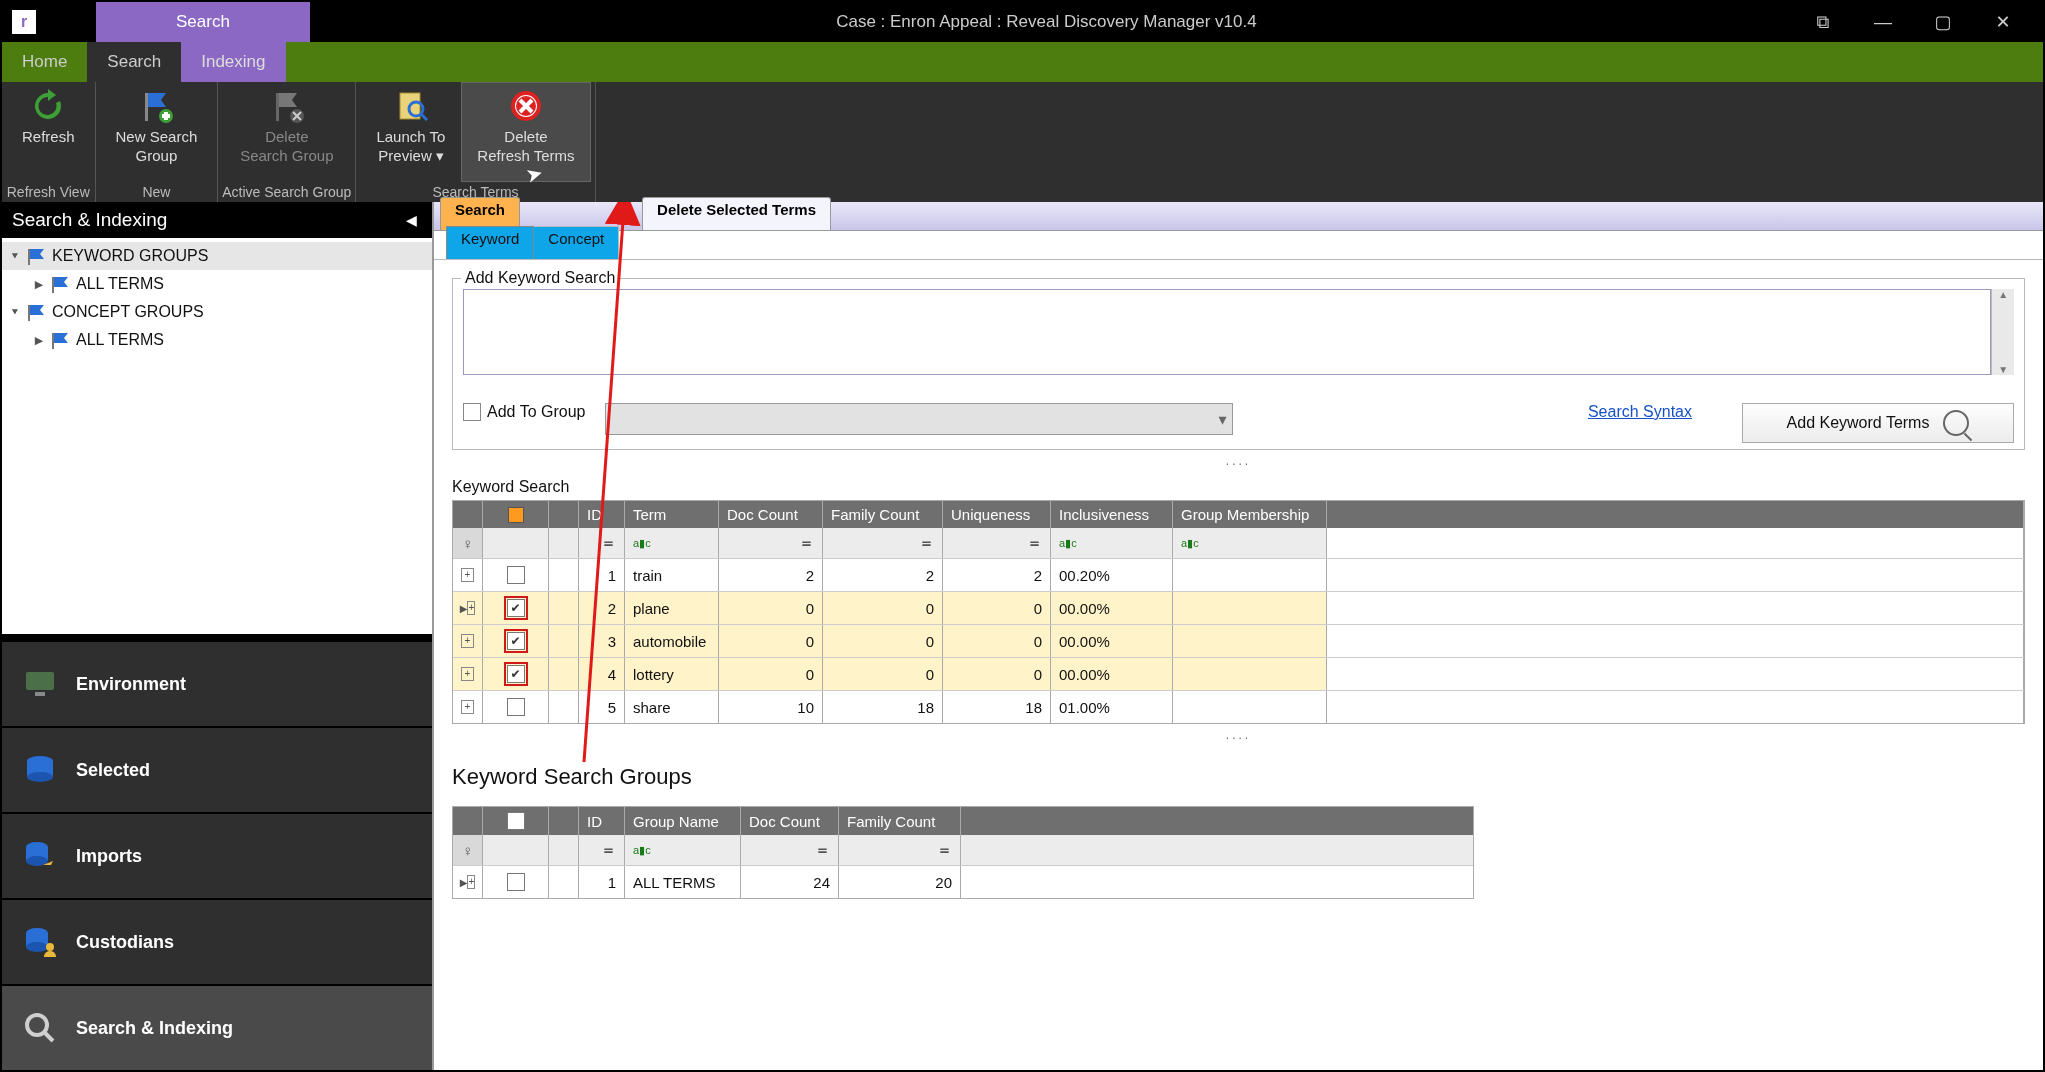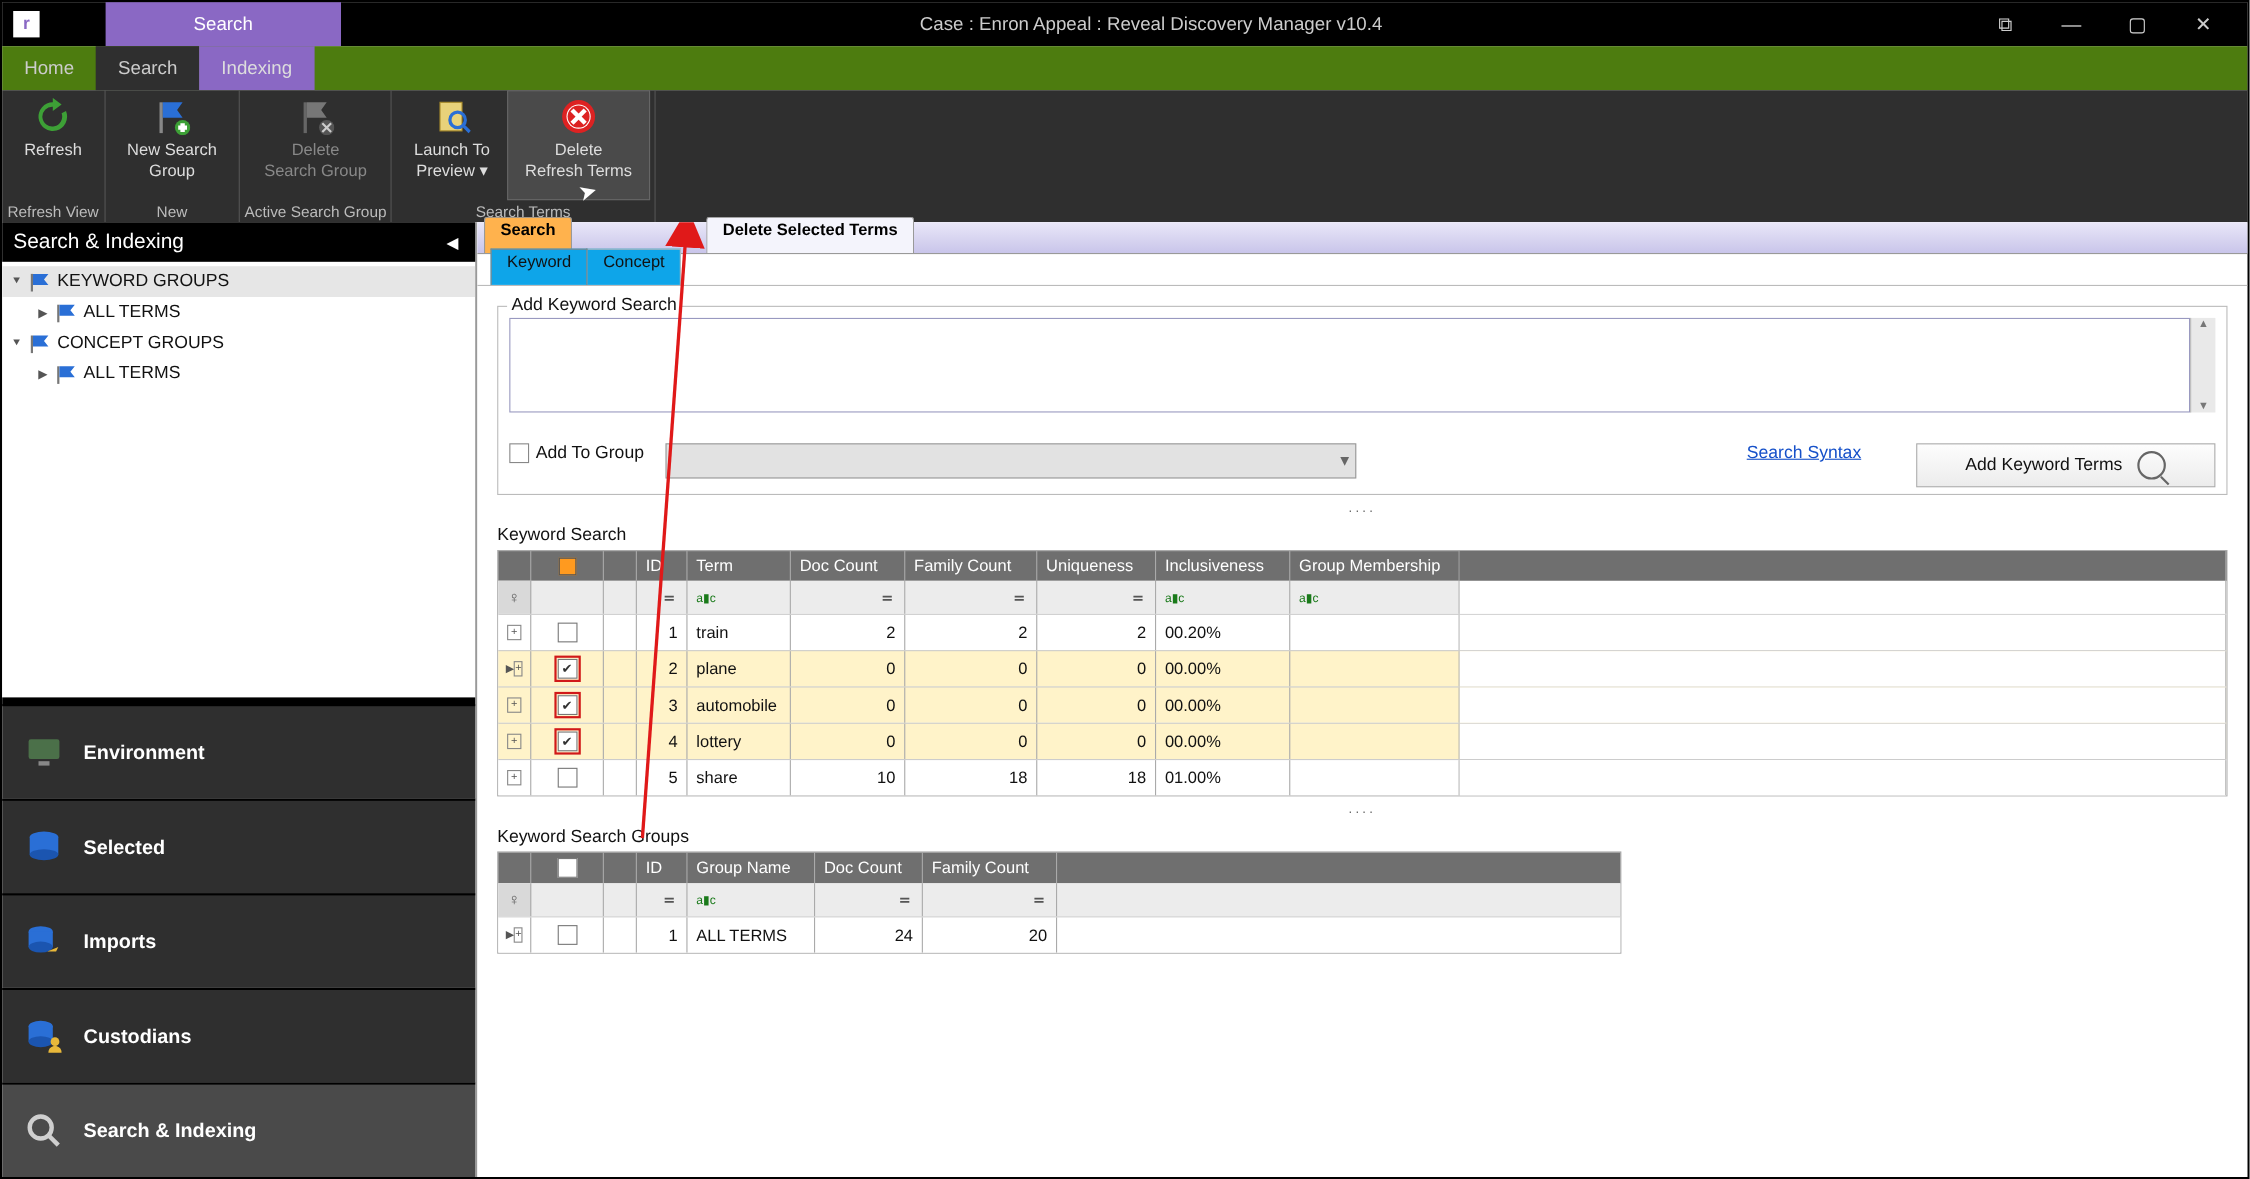--- a/index.html
+++ b/index.html
@@ -462,21 +462,21 @@
                 <div class="c gm"></div>
                 <div class="c rest"></div>
               </div>
             </div>
         </div>
       </div>
 
       <div class="dots">....</div>
 
       <div class="section">
-        <div style="font-size:16px;margin:4px 0">Keyword Search Groups</div>
+        <div style="font-size:22px;margin:16px 0">Keyword Search Groups</div>
         <div class="grid g2" style="width:1020px">
           <div class="hdr">
             <div class="c exp"></div>
             <div class="c chk">
                 <span class="cellchk"></span>
               </div>
             <div class="c sp"></div>
             <div class="c id" style="justify-content:flex-start">ID</div>
             <div class="c term">Group Name</div>
             <div class="c dc" style="justify-content:flex-start">Doc Count</div>

